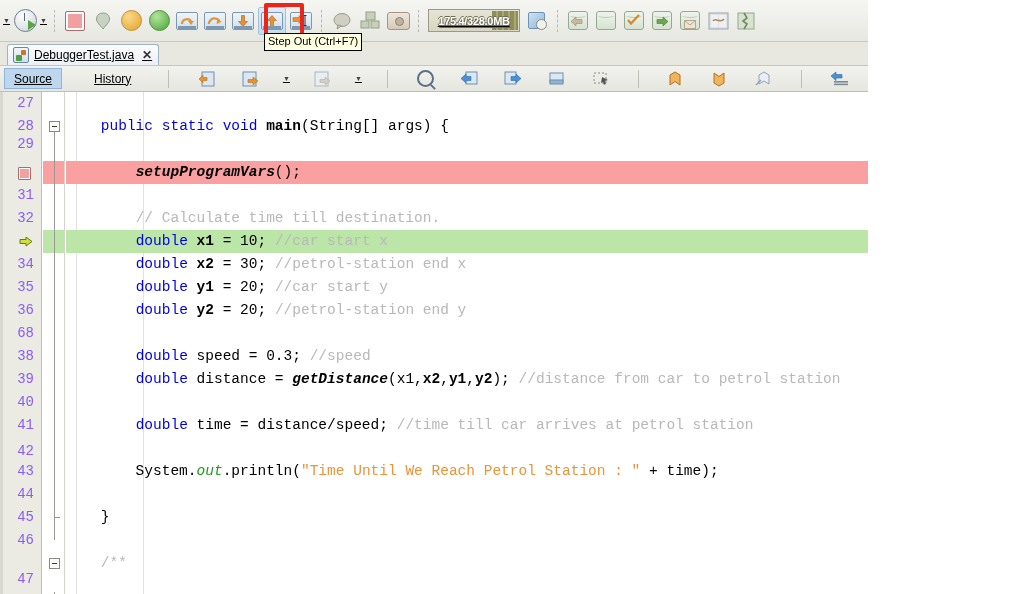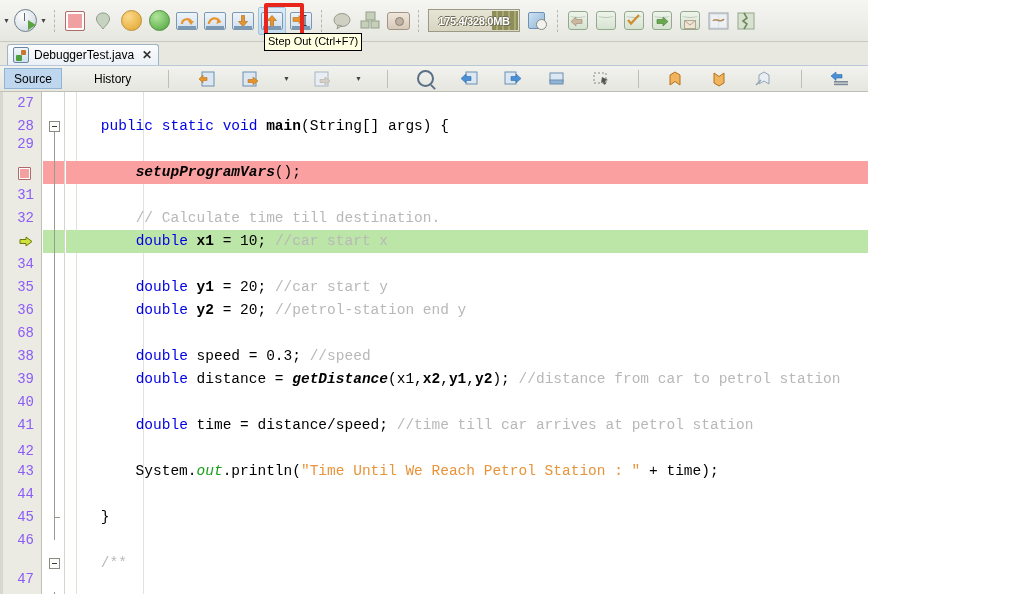--- a/index.html
+++ b/index.html
@@ -3,21 +3,21 @@
 <meta charset="utf-8">
 <style>
   html,body{margin:0;padding:0;}
   body{
     width:1024px;height:594px;overflow:hidden;
     background:#ffffff;
     font-family:"Liberation Sans", sans-serif;
     font-size:12px;
     -webkit-font-smoothing:none;
   }
-  #app{position:relative;width:868px;height:594px;overflow:hidden;}
+  #app{position:relative;width:868px;height:594px;overflow:hidden;text-decoration:underline;}
 
   
   .main-toolbar{
     position:relative;
     height:42px;
     background:linear-gradient(to bottom,#f5f5f2 0%,#eeeeea 50%,#e7e7e1 100%);
     border-bottom:1px solid #c8c8c0;
     display:flex;align-items:center;
     padding-left:2px;
     box-sizing:border-box;
@@ -594,20 +594,23 @@
         <div class="row" style="position: absolute; left: 0px; right: 0px; top: 92px;">
           <div class="linetext" style="padding-left: 0px;"></div>
         </div>
         <div class="row" style="position: absolute; left: 0px; right: 0px; top: 115px;">
           <div class="linetext" style="padding-left: 0px;"><span>        </span><span class="cm">// Calculate time till destination.</span></div>
         </div>
         <div class="rowfull hl-green" style="top: 138px; left: -66px; right: 0px;"></div>
         <div class="row" style="position: absolute; left: 0px; right: 0px; top: 138px;">
           <div class="linetext" style="padding-left: 0px;"><span>        </span><span class="kw">double</span><span> </span><span class="fld">x1</span><span> = 10; </span><span class="cm">//car start x</span></div>
         </div>
+        <div class="row" style="position: absolute; left: 0px; right: 0px; top: 161px;">
+          <div class="linetext" style="padding-left: 0px;"><span>        </span><span class="kw">double</span><span> </span><span class="fld">x2</span><span> = 30; </span><span class="cm">//petrol-station end x</span></div>
+        </div>
         <div class="row" style="position: absolute; left: 0px; right: 0px; top: 184px;">
           <div class="linetext" style="padding-left: 0px;"><span>        </span><span class="kw">double</span><span> </span><span class="fld">y1</span><span> = 20; </span><span class="cm">//car start y</span></div>
         </div>
         <div class="row" style="position: absolute; left: 0px; right: 0px; top: 207px;">
           <div class="linetext" style="padding-left: 0px;"><span>        </span><span class="kw">double</span><span> </span><span class="fld">y2</span><span> = 20; </span><span class="cm">//petrol-station end y</span></div>
         </div>
         <div class="row" style="position: absolute; left: 0px; right: 0px; top: 230px;">
           <div class="linetext" style="padding-left: 0px;"></div>
         </div>
         <div class="row" style="position: absolute; left: 0px; right: 0px; top: 253px;">

